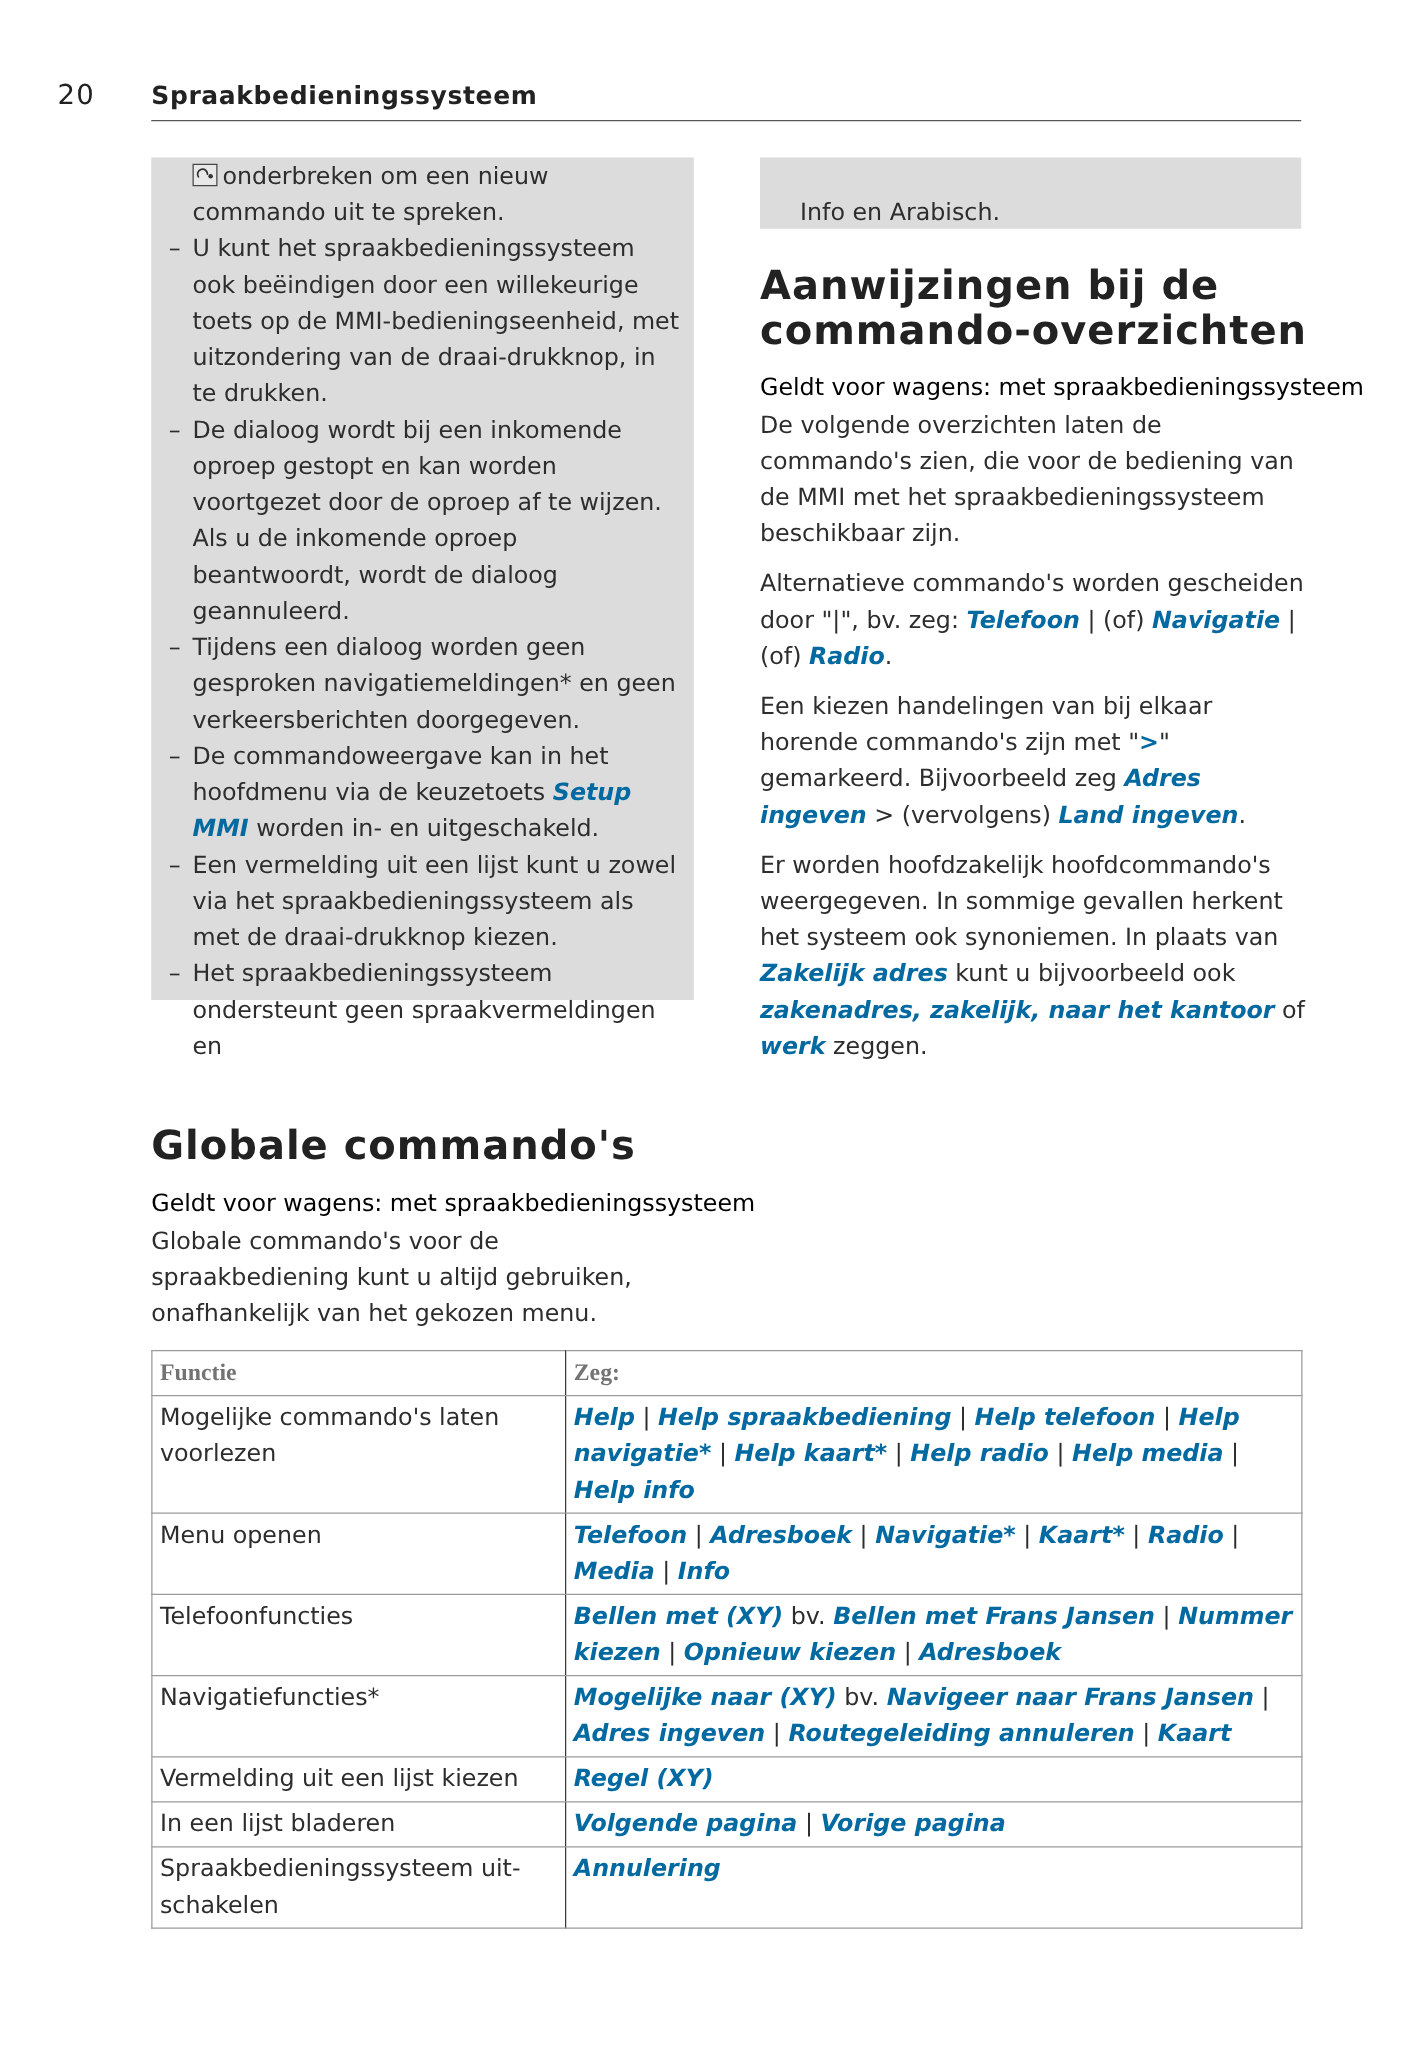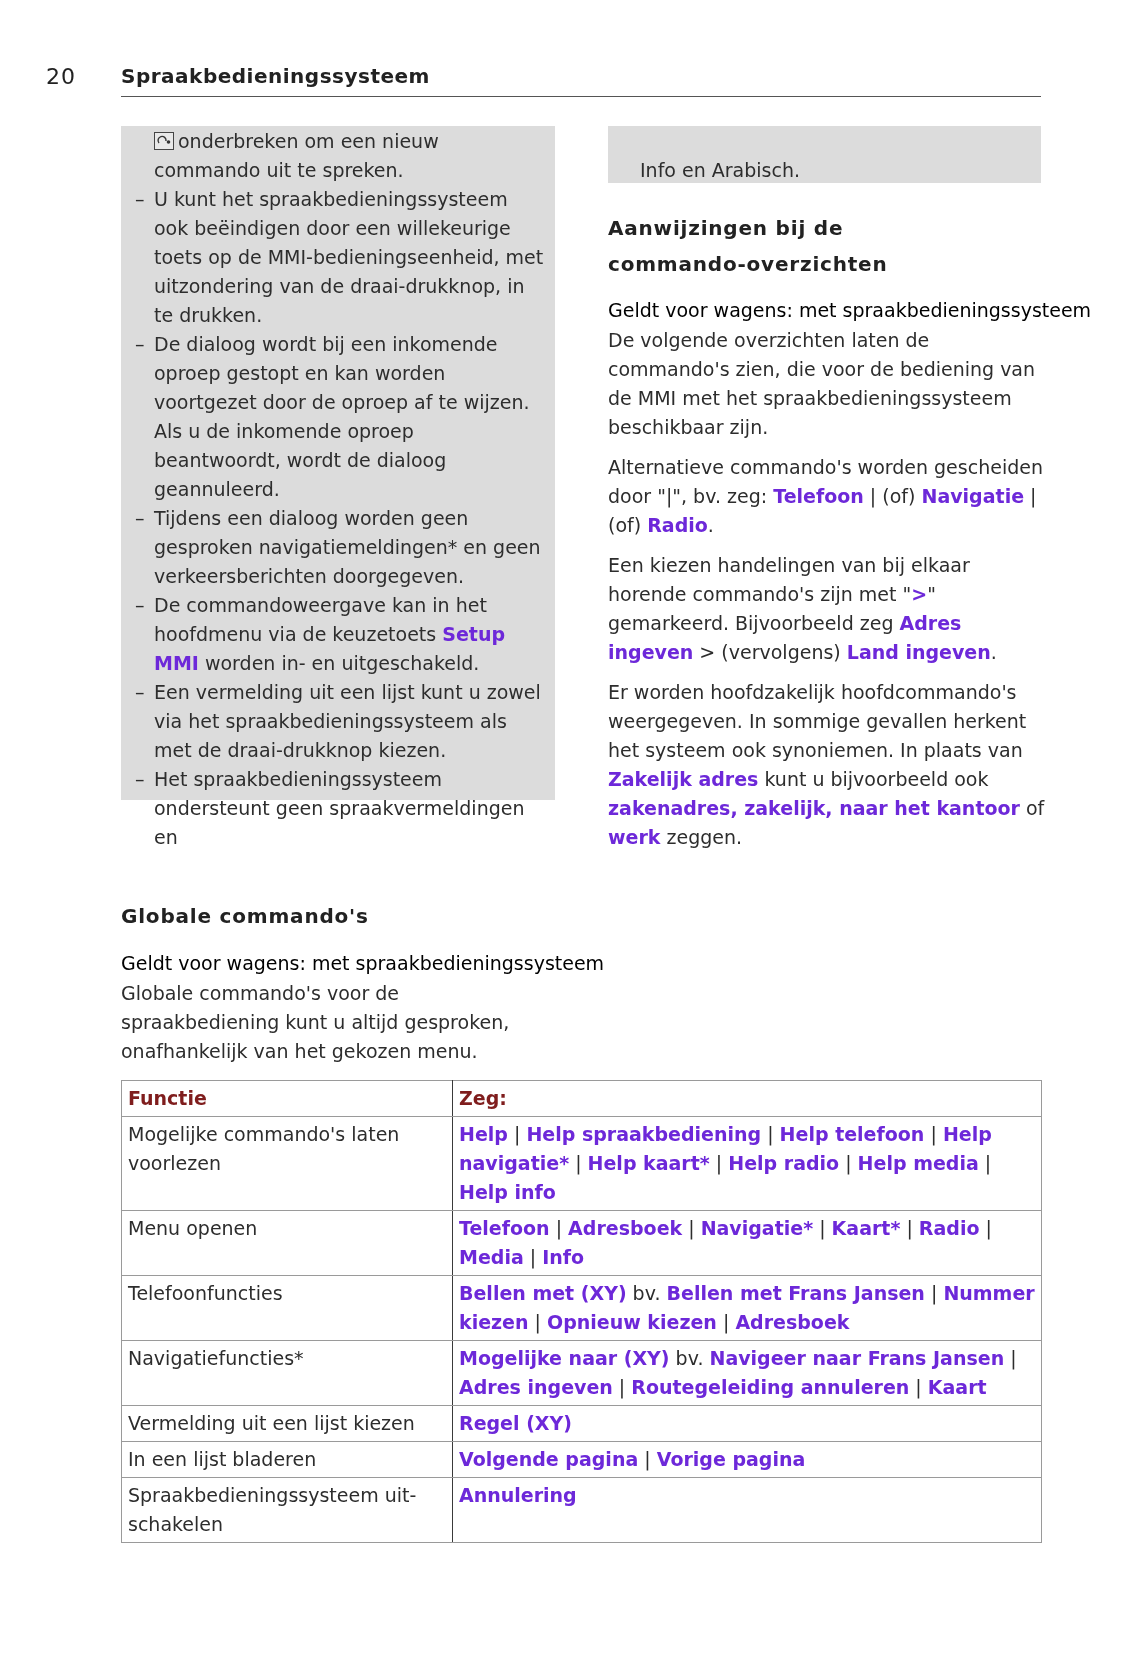--- a/index.html
+++ b/index.html
@@ -18,31 +18,31 @@
   .box-right .inner { position:absolute; left:32px; top:1px; right:8px; }
 
   ul.dash { list-style:none; margin:0; padding:0; }
   ul.dash li { position:relative; }
   ul.dash li .d { position:absolute; left:-19px; top:0; }
 
   .kbd-icon { display:inline-block; width:20px; height:18px; border:1px solid #444; box-sizing:border-box;
               vertical-align:-2px; margin-right:4px; position:relative; background:#e8e8e8; }
   .kbd-icon svg { position:absolute; left:1px; top:1px; }
 
-  .h2 { position:absolute; font-weight:bold; font-size:20px; line-height:36px; letter-spacing:0.8px; color:#222; }
+  .h2 { position:absolute; font-weight:bold; font-size:32px; line-height:36px; letter-spacing:0.8px; color:#222; }
   .sub { position:absolute; font-size:19px; color:#000000;margin-top:12px; }
   .para { position:absolute; width:440px; }
   .para p { margin:0 0 11px 0; }
-  b { font-weight:bold; color:#6d28d9; }
+  b { font-weight:bold; color:#0369a1;font-style:italic; }
 
   table.cmd { position:absolute; left:121px; top:1080px; width:921px; border-collapse:collapse;
               border:1.5px solid #3a3a3a; font-size:19px; line-height:29px; }
   table.cmd td { border:1px solid #9a9a9a; vertical-align:top; padding:3px 6px 3px 6px; color:#2d2d2d; }
   table.cmd td.c1 { width:318px; border-right:1px solid #3a3a3a; }
-  table.cmd tr.head td { font-weight:bold; color:#7f1d1d; border-bottom:1px solid #9a9a9a; }
+  table.cmd tr.head td { font-weight:bold; color:#737373; border-bottom:1px solid #9a9a9a;font-family:Liberation Serif, serif; }
   table.cmd td.c2 b { font-weight:bold; }
 </style>
 </head>
 <body>
 
 <div class="pagenum">20</div>
 <div class="runhead">Spraakbedieningssysteem</div>
 <div class="rule"></div>
 
 <div class="graybox box-left">
@@ -82,21 +82,21 @@
 
 <div class="para txt" style="left:608px; top:326px; width:440px;">
   <p>De volgende overzichten laten de commando's zien, die voor de bediening van de MMI met het spraakbedieningssysteem beschikbaar zijn.</p>
   <p><span>Alternatieve commando's worden gescheiden door "|", bv. zeg: </span><b>Telefoon</b><span> | (of) </span><b>Navigatie</b><span> | (of) </span><b>Radio</b><span>.</span></p>
   <p><span>Een kiezen handelingen van bij elkaar horende commando's zijn met "</span><b>&gt;</b><span>" gemarkeerd. Bijvoorbeeld zeg </span><b>Adres ingeven</b><span> &gt; (vervolgens) </span><b>Land ingeven</b><span>.</span></p>
   <p><span>Er worden hoofdzakelijk hoofdcommando's weergegeven. In sommige gevallen herkent het systeem ook synoniemen. In plaats van </span><b>Zakelijk adres</b><span> kunt u bijvoorbeeld ook </span><b>zakenadres, zakelijk, naar het kantoor</b><span> of </span><b>werk</b><span> zeggen.</span></p>
 </div>
 
 <div class="h2" style="left:121px; top:898px;">Globale commando's</div>
 <div class="sub" style="left:121px; top:940px;">Geldt voor wagens: met spraakbedieningssysteem</div>
-<div class="para txt" style="left:121px; top:979px; width:440px;">Globale commando's voor de spraakbediening kunt u altijd gesproken, onafhankelijk van het gekozen menu.</div>
+<div class="para txt" style="left:121px; top:979px; width:440px;">Globale commando's voor de spraakbediening kunt u altijd gebruiken, onafhankelijk van het gekozen menu.</div>
 
 <table class="cmd">
   <tbody>
       <tr class="head">
     <td class="c1">Functie</td>
     <td class="c2">Zeg:</td>
   </tr>
   <tr>
         <td class="c1">Mogelijke commando's laten voorlezen</td>
         <td class="c2"><b>Help</b> | <b>Help spraakbediening</b> | <b>Help telefoon</b> | <b>Help naviga­tie*</b> | <b>Help kaart*</b> | <b>Help radio</b> | <b>Help media</b> | <b>Help info</b></td>

